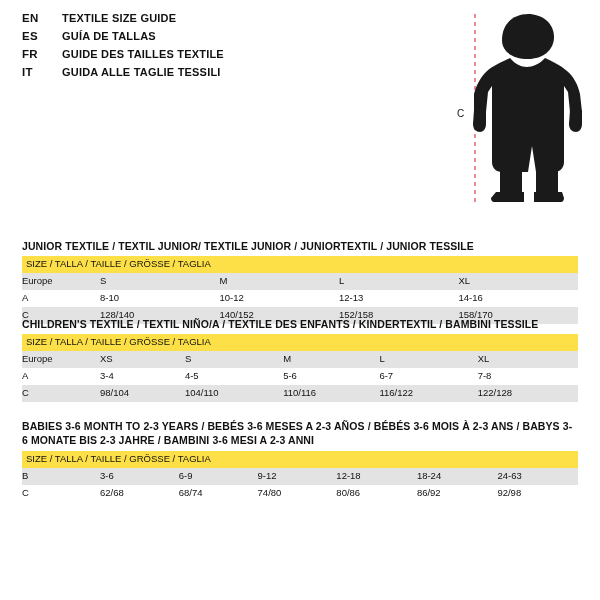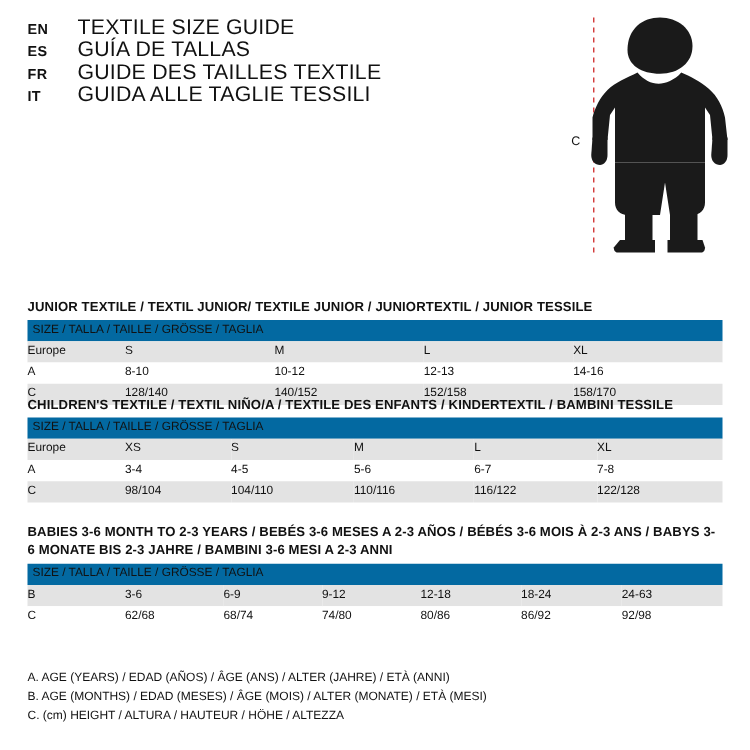--- a/index.html
+++ b/index.html
@@ -32,22 +32,22 @@
     height: 18px;
   }
   .header-lang {
     width: 40px;
     font-size: 11.5px;
     font-weight: bold;
     letter-spacing: 0.3px;
     color: #111;
   }
   .header-text {
-    font-size: 17px;
-    font-weight: normal;
+    font-size: 11px;
+    font-weight: bold;
     letter-spacing: 0.2px;
     color: #111;
     white-space: nowrap;
   }
 
   
   .figure {
     position: absolute;
     left: 440px;
     top: 6px;
@@ -81,21 +81,21 @@
     border-collapse: collapse;
     font-size: 9.5px;
     color: #111;
   }
   table.size td {
     padding: 3px 0 3px 0;
     vertical-align: middle;
     line-height: 1.15;
   }
   tr.bandhead td {
-    background: #0369a1;
+    background: #fde047;
     font-size: 9.5px;
     padding-left: 4px;
     height: 15px;
     font-weight: normal;
   }
   tr.shade td { background: #e3e3e3; }
   tr.plain td { background: #ffffff; }
   td.rowlabel { padding-left: 4px; width: 78px; }
   td.cell { text-align: left; }
 
@@ -250,19 +250,14 @@
         <td class="cell">68/74</td>
         <td class="cell">74/80</td>
         <td class="cell">80/86</td>
         <td class="cell">86/92</td>
         <td class="cell">92/98</td>
       </tr>
     </tbody>
       </table>
   </div>
 
-  <div class="legend" style="top:536px;">
-    <div>A. AGE (YEARS) / EDAD (AÑOS) / ÂGE (ANS) / ALTER (JAHRE) / ETÀ (ANNI)</div>
-    <div>B. AGE (MONTHS) / EDAD (MESES) / ÂGE (MOIS) / ALTER (MONATE) / ETÀ (MESI)</div>
-    <div>C. (cm) HEIGHT / ALTURA / HAUTEUR / HÖHE / ALTEZZA</div>
-  </div>
 
 </div>
 
 </body></html>

